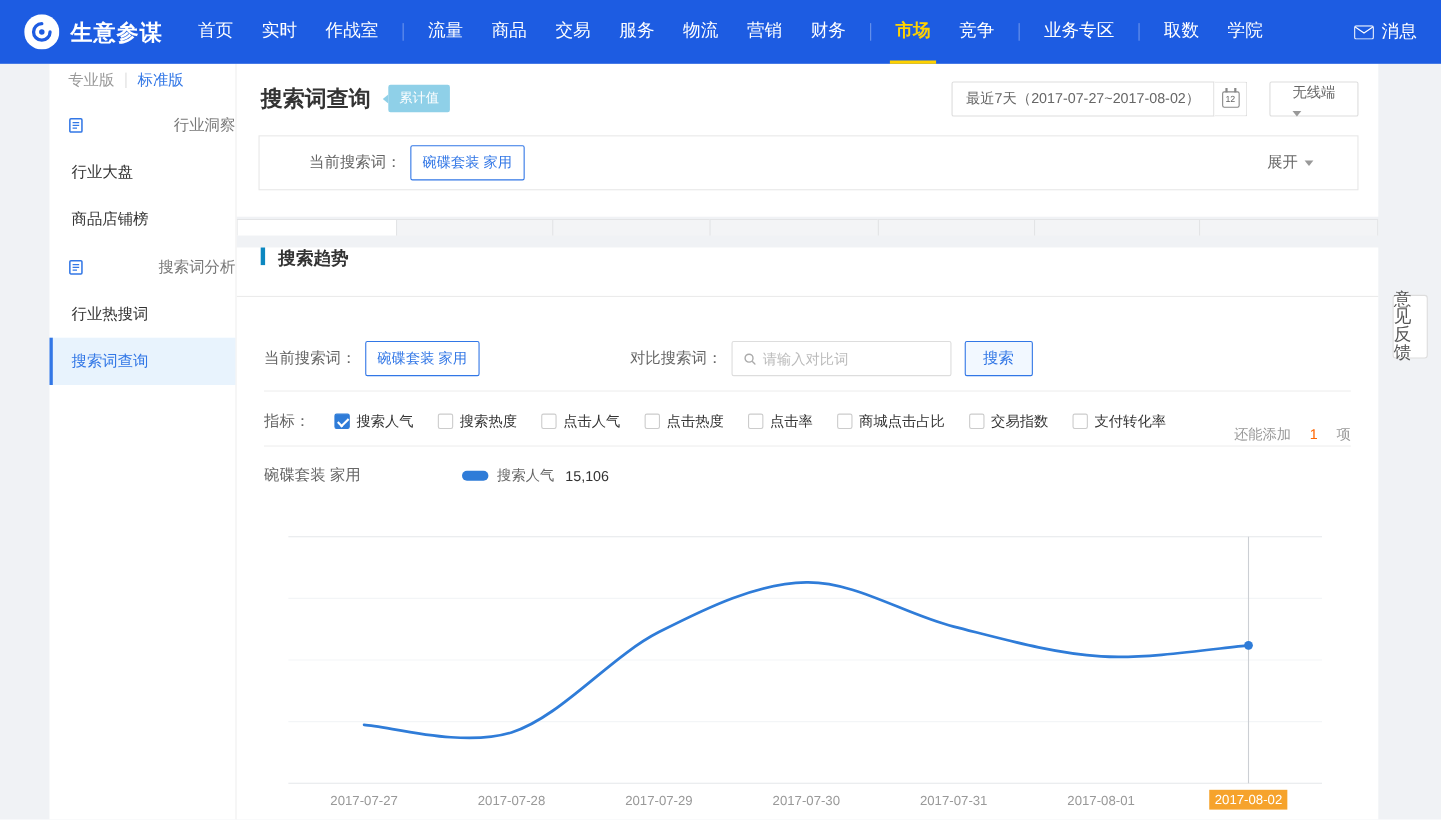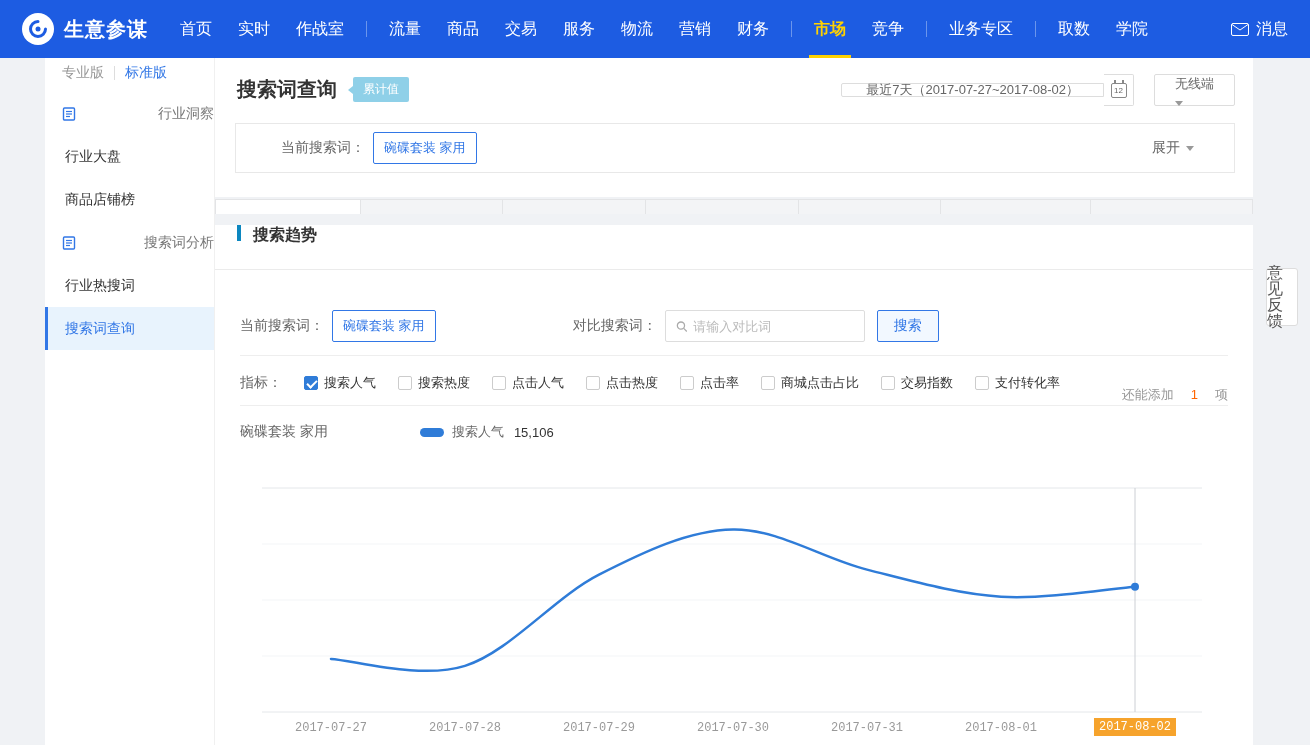--- a/index.html
+++ b/index.html
@@ -30,21 +30,21 @@
 .side-item.sub{padding-left:20px;color:#333;}
 .side-item.active{background:#e8f3fd;color:#3277e6;border-left:3px solid #3277e6;padding-left:17px;}
 
 
 .header-panel{position:absolute;left:215px;top:58px;width:1038px;height:139px;background:#fff;}
 .title-row{position:absolute;top:18px;left:22px;display:flex;align-items:center;}
 .page-title{font-size:20px;font-weight:bold;color:#333;}
 .badge{position:relative;margin-left:16px;background:#8fd0e8;color:#fff;font-size:12px;padding:4px 10px;border-radius:2px;}
 .badge::before{content:"";position:absolute;left:-5px;top:50%;margin-top:-4px;border-top:4px solid transparent;border-bottom:4px solid transparent;border-right:5px solid #8fd0e8;}
 .header-controls{position:absolute;top:16px;right:18px;display:flex;align-items:center;}
-.date-box{height:14px;border:1px solid #ddd;border-radius:2px 0 0 2px;display:flex;align-items:center;padding:0 24px;font-size:13px;color:#666;background:#fff;cursor:pointer;white-space:nowrap;}
+.date-box{height:32px;border:1px solid #ddd;border-radius:2px 0 0 2px;display:flex;align-items:center;padding:0 12px;font-size:13px;color:#666;background:#fff;cursor:pointer;white-space:nowrap;}
 .cal-btn{height:32px;width:30px;border:1px solid #ddd;border-left:none;border-radius:0 2px 2px 0;display:flex;align-items:center;justify-content:center;cursor:pointer;background:#fff;}
 .cal-icon{width:16px;height:15px;border:1px solid #888;border-radius:2px;font-size:8px;color:#666;display:flex;align-items:center;justify-content:center;position:relative;}
 .cal-icon::before{content:"";position:absolute;top:-4px;left:2px;width:2px;height:4px;background:#888;}
 .cal-icon::after{content:"";position:absolute;top:-4px;right:2px;width:2px;height:4px;background:#888;}
 .device-box{height:32px;border:1px solid #ddd;border-radius:2px;display:flex;align-items:flex-start;gap:8px;padding:0 20px;font-size:13px;color:#666;margin-left:20px;background:#fff;cursor:pointer;flex-direction:column;}
 .caret{width:0;height:0;border-left:4px solid transparent;border-right:4px solid transparent;border-top:5px solid #999;}
 .current-word-panel{position:absolute;left:20px;right:18px;top:65px;height:50px;border:1px solid #e8e8e8;display:flex;align-items:center;padding:0 40px 0 45px;background:#fff;}
 .label-text{font-size:14px;color:#666;white-space:nowrap;}
 .word-chip{margin-left:8px;border:1px solid #3277e6;color:#3277e6;font-size:13px;padding:6px 10px;border-radius:2px;background:#fff;cursor:pointer;white-space:nowrap;}
 .expand{margin-left:auto;display:flex;align-items:center;gap:6px;font-size:14px;color:#666;cursor:pointer;}
@@ -74,21 +74,21 @@
 .checkbox{width:14px;height:14px;border:1px solid #ccc;border-radius:2px;background:#fff;position:relative;flex:0 0 auto;}
 .checkbox.checked{background:#2f7cd8;border-color:#2f7cd8;}
 .checkbox.checked::after{content:"";position:absolute;left:4px;top:1px;width:4px;height:8px;border:solid #fff;border-width:0 2px 2px 0;transform:rotate(45deg);}
 .add-more{margin-left:auto;display:flex;align-items:center;gap:17px;font-size:13px;color:#999;margin-top:23px;}
 .add-more .count{color:#f60;}
 .legend-row{position:absolute;top:187px;left:25px;right:25px;height:40px;display:flex;align-items:center;}
 .legend-group{margin-left:92px;display:flex;align-items:center;gap:8px;cursor:pointer;}
 .legend-marker{width:24px;height:9px;border-radius:5px;background:#2f7cd8;}
 .legend-name{font-size:13px;color:#666;}
 .legend-value{font-size:13px;color:#333;margin-left:2px;}
-.chart-wrap{position:absolute;left:47px;top:253px;width:940px;height:267px;font-family:Liberation Mono, monospace;}
+.chart-wrap{position:absolute;left:47px;top:253px;width:940px;height:267px;}
 .chart-svg{display:block;}
 .x-axis-labels{position:absolute;left:0;top:240px;width:940px;height:24px;}
 .x-label{position:absolute;transform:translateX(-50%);font-size:12px;color:#999;white-space:nowrap;top:3px;}
 .x-label.highlight{background:#f6a32c;color:#fff;padding:2px 5px;top:0;}
 
 
 .feedback{position:absolute;left:1266px;top:268px;width:32px;height:58px;background:#fff;border:1px solid #ddd;border-radius:3px;display:flex;flex-direction:column;align-items:center;justify-content:center;font-size:16px;color:#555;cursor:pointer;line-height:16px;z-index:20;}
 </style>
 </head>
 <body>

